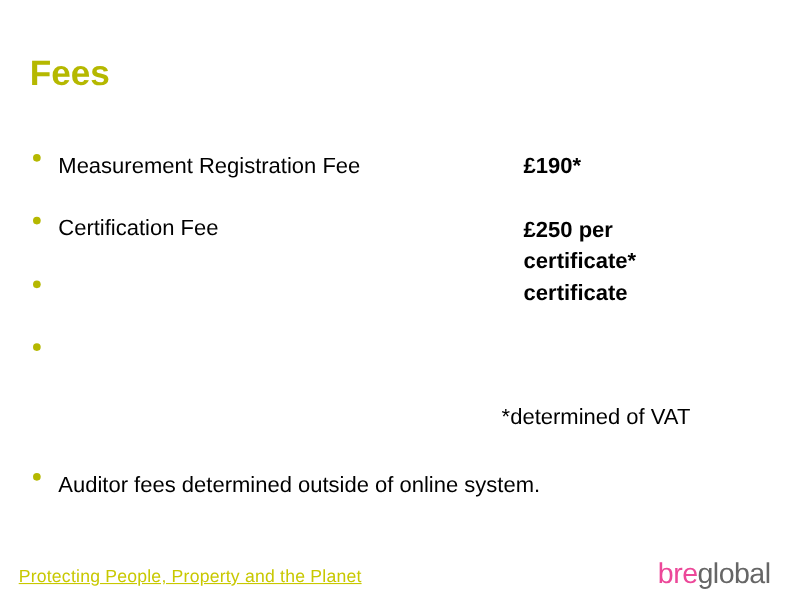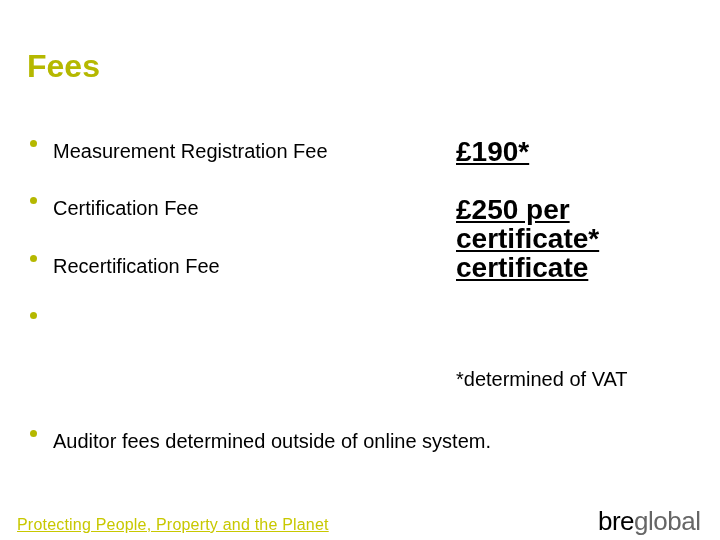--- a/index.html
+++ b/index.html
@@ -1,43 +1,42 @@
 <!DOCTYPE html>
 <html><head>
 <meta charset="utf-8">
 <style>
   html, body { margin:0; padding:0; }
   body { width:720px; height:540px; background:#ffffff; position:relative; overflow:hidden;
          font-family:"Liberation Sans", sans-serif; color:#000; }
   .title { position:absolute; left:27px; top:48px; font-size:32px; font-weight:bold; color:#b5b800; }
   .bullet { position:absolute; left:30px; font-size:20px; display:flex; align-items:flex-start; }
   .dot { display:inline-block; width:7px; height:7px; border-radius:50%; background:#b5b800; margin-right:16px; }
-  .right { position:absolute; left:456px; font-size:28px; font-weight:bold; line-height:29px;text-decoration:underline; }
+  .right { position:absolute; left:476px; font-size:20px; font-weight:bold; line-height:29px; }
   .vat { position:absolute; left:456px; top:368px; font-size:20px; }
   .tagline { position:absolute; left:17px; top:516px; font-size:16px; color:#c8c800; letter-spacing:0.2px;text-decoration:underline; }
   .logo { position:absolute; left:598px; top:506px; font-size:26px; letter-spacing:-0.5px; }
-  .logo .bre { color:#000000; }
+  .logo .bre { color:#ec4899; }
   .logo .global { color:#666666; }
 </style>
 </head>
 <body>
 
 <div class="title">Fees</div>
 
 <div class="bullet" style="top:140px">
   <span class="dot"></span>
   <span>Measurement Registration Fee</span>
 </div>
 <div class="bullet" style="top:197px">
   <span class="dot"></span>
   <span>Certification Fee</span>
 </div>
 <div class="bullet" style="top:255px">
   <span class="dot"></span>
-  <span>Recertification Fee</span>
 </div>
 <div class="bullet" style="top:312px">
   <span class="dot"></span>
 </div>
 
 <div class="right" style="top:137px">£190*</div>
 <div class="right" style="top:195px">
   <div>£250 per</div>
   <div>certificate*</div>
   <div>certificate</div>

